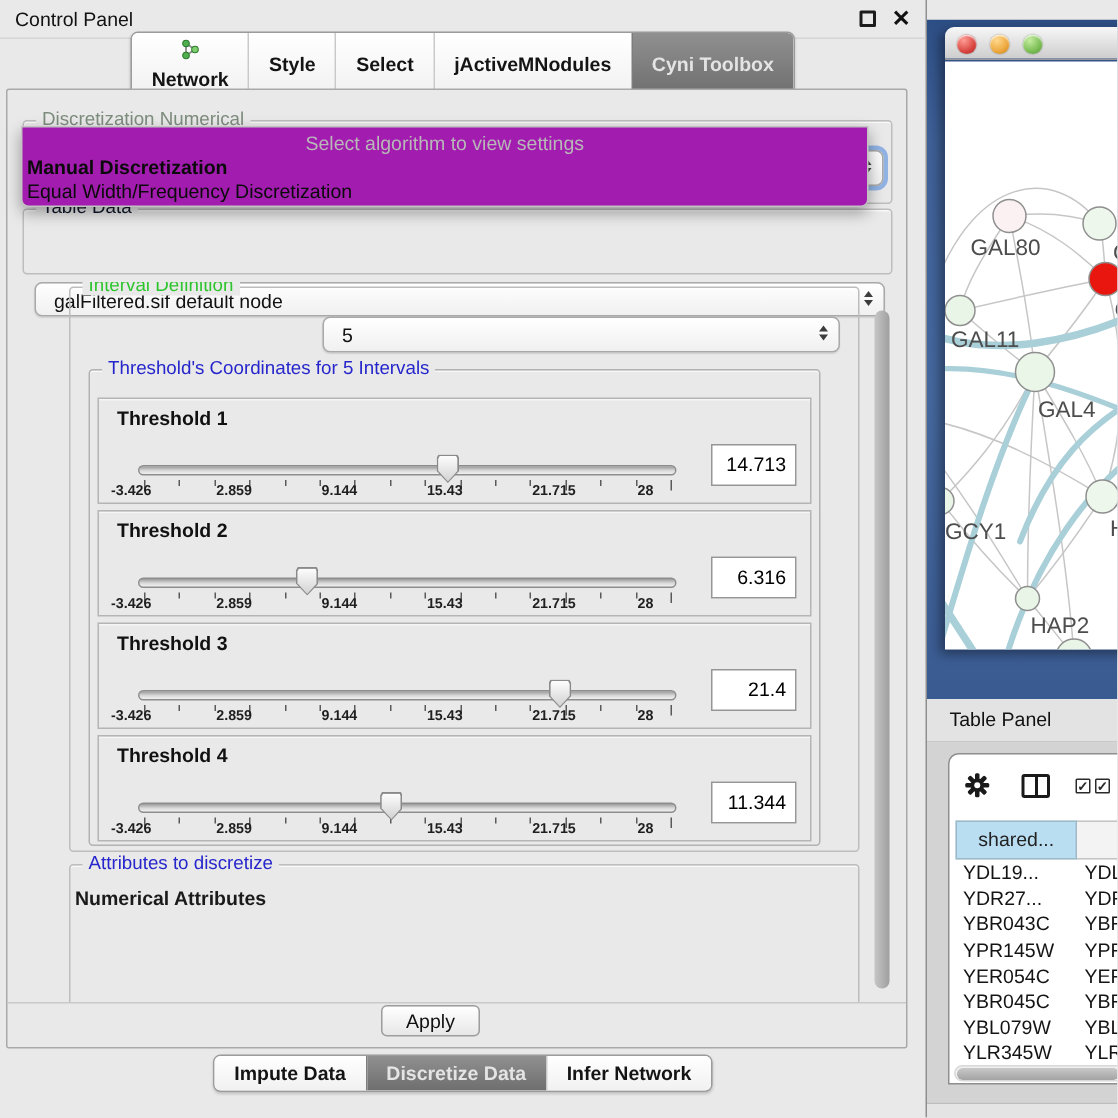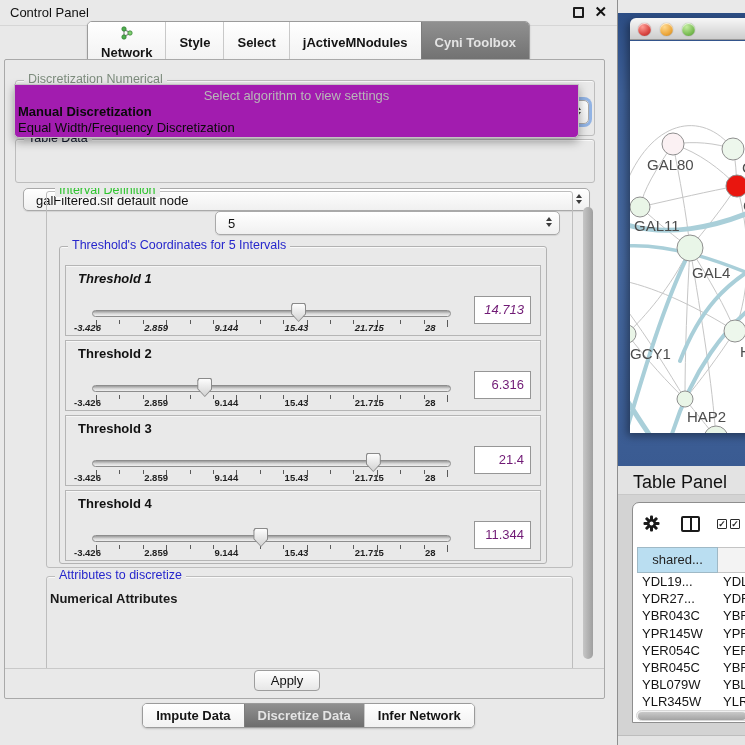--- a/index.html
+++ b/index.html
@@ -45,21 +45,21 @@
 
   .thr-panel { position:absolute; left:5px; width:476px; height:71px; background:#e9e9e9; border:1px solid #b5b5b5; box-shadow:inset 0 1px 0 rgba(255,255,255,.6); }
   .thr-label { position:absolute; left:12px; top:5px; font-weight:bold; font-size:13px; color:#111; }
   .track { position:absolute; left:26px; top:44px; width:359px; height:7px; border:1px solid #8d8d8d; border-radius:4px; background:linear-gradient(#9b9b9b,#d9d9d9 55%,#f0f0f0); }
   .thumb { position:absolute; top:37px; width:15px; height:19px; clip-path:polygon(8% 0,92% 0,100% 12%,100% 58%,50% 100%,0 58%,0 12%); background:#8a8a8a; }
   .thumb i { position:absolute; left:1px; top:1px; right:1px; bottom:1px; clip-path:polygon(8% 0,92% 0,100% 12%,100% 58%,50% 100%,0 58%,0 12%); background:linear-gradient(#fdfdfd,#d2d2d2); display:block; }
   .tick { position:absolute; width:1px; background:#5a5a5a; }
   .tick.minor { top:54px; height:4px; }
   .tick.major { top:54px; height:7px; }
   .tick-label { position:absolute; top:56px; width:44px; margin-left:-22px; text-align:left; font-size:9.5px; font-weight:bold; color:#1f1f1f; }
-  .thr-value { position:absolute; left:408px; top:30px; width:57px; height:28px; background:#fff; border:1px solid #969696; font-size:13px; text-align:right; padding-right:6px; line-height:26px; color:#701a75; }
+  .thr-value { position:absolute; left:408px; top:30px; width:57px; height:28px; background:#fff; border:1px solid #969696; font-size:13px; text-align:right; padding-right:6px; line-height:26px; color:#000000; }
 
   .attr-list { position:absolute; left:18px; top:34px; width:492px; height:92px; background:#fff; border:1px solid #a6a6a6; overflow:hidden; }
   .attr-item { font-size:13px; padding:1px 0 1px 12px; line-height:15.5px; color:#0d0d0d; white-space:nowrap; }
   .list-scroll { position:absolute; right:1px; top:1px; width:12px; bottom:1px; background:#f0f0f0; border-left:1px solid #dcdcdc; }
   .list-thumb { position:absolute; left:1.5px; top:2px; width:8px; height:40px; border-radius:4px; background:linear-gradient(90deg,#cfcfcf,#a8a8a8); }
 
   .v-scrollthumb { position:absolute; left:578px; top:147px; width:10px; height:452px; border-radius:5px; background:linear-gradient(90deg,#c6c6c6,#9f9f9f); }
 
   .apply-btn { position:absolute; left:249px; top:610px; width:66px; height:21px; background:linear-gradient(#ffffff,#e7e7e7); border:1px solid #9d9d9d; border-radius:4px; font-size:13px; font-family:inherit; color:#111; }
 
@@ -71,21 +71,21 @@
   .net-window { position:absolute; left:12px; top:5px; width:130px; height:415px; border-radius:6px 0 0 0; box-shadow:-3px 3px 8px rgba(0,0,0,.4); }
   .net-titlebar { position:absolute; left:0; top:0; width:100%; height:22px; background:linear-gradient(#f7f7f7,#cdcdcd); border-bottom:1px solid #989898; border-radius:6px 0 0 0; }
   .light { position:absolute; top:4.5px; width:13px; height:13px; border-radius:50%; box-shadow:inset 0 1px 1px rgba(255,255,255,.8), 0 0 1px rgba(0,0,0,.5); }
   .net-canvas { position:absolute; left:0; top:23px; width:100%; height:392px; background:#fff; overflow:hidden; }
   .net-canvas svg { display:block; }
   .edge  { fill:none; stroke:#c6c6c6; stroke-width:1; }
   .tedge { fill:none; stroke:#a9cfd9; stroke-linecap:round; }
   .node-label { font-size:15px; fill:#4d4d4d; }
 
   .tp-header { position:absolute; left:0; top:453px; width:127px; height:29px; background:#e3e3e3; border-bottom:1px solid #c8c8c8; }
-  .tp-header span { position:absolute; left:15px; top:6px; font-size:18px; color:#111; }
+  .tp-header span { position:absolute; left:15px; top:6px; font-size:13px; color:#111; }
   .tp-body { position:absolute; left:0; top:482px; width:127px; height:240px; background:#d3d3d3; overflow:hidden; }
   .tp-panel { position:absolute; left:14px; top:7px; width:130px; height:221px; background:#fff; border:1px solid #8e8e8e; border-radius:7px 0 0 0; }
   .gear-wrap { position:absolute; left:10px; top:12px; width:17px; height:17px; }
   .split-icon { position:absolute; left:48px; top:13px; width:19px; height:16px; border:2px solid #1a1a1a; border-radius:2px; }
   .split-icon i { position:absolute; left:6.5px; top:0; width:2px; height:12px; background:#1a1a1a; display:block; }
   .chk { position:absolute; top:16px; width:10px; height:10px; border:1.5px solid #2a2a2a; border-radius:1px; font-size:9px; line-height:8px; text-align:center; font-weight:bold; color:#2a2a2a; }
   .tp-th { position:absolute; top:44px; height:26px; font-size:13px; color:#222; line-height:24px; text-align:center; overflow:hidden; }
   .tp-th1 { left:4px; width:81px; background:#badef1; border:1px solid #9fb9c6; }
   .tp-th2 { left:85px; width:45px; background:#f3f3f3; border:1px solid #c4c4c4; border-left:none; text-align:right; padding-right:2px; }
   .tp-rows { position:absolute; left:4px; top:71px; width:126px; height:136px; overflow:hidden; }
@@ -172,21 +172,21 @@
             <span class="cval">5</span>
             <div class="stepper">
                 <div class="arr-up"></div>
                 <div class="arr-dn"></div>
               </div>
           </div>
 
           <div class="group" style="left:12px; top:54px; width:488px; height:318px; border-color:#b2b2b2;">
             <span class="group-label lbl-blue">Threshold's Coordinates for 5 Intervals</span>
             <div id="thresholds">
-                <div class="thr-panel" style="top: 18px; font-style: italic;">
+                <div class="thr-panel" style="top: 18px;">
                   <div class="thr-label">Threshold 1</div>
                   <div class="track"></div>
                   <div class="tick major" style="left: 30px;"></div>
                   <div class="tick minor" style="left: 53.4px;"></div>
                   <div class="tick minor" style="left: 76.8px;"></div>
                   <div class="tick major" style="left: 100.2px;"></div>
                   <div class="tick minor" style="left: 123.6px;"></div>
                   <div class="tick minor" style="left: 147px;"></div>
                   <div class="tick major" style="left: 170.4px;"></div>
                   <div class="tick minor" style="left: 193.8px;"></div>

